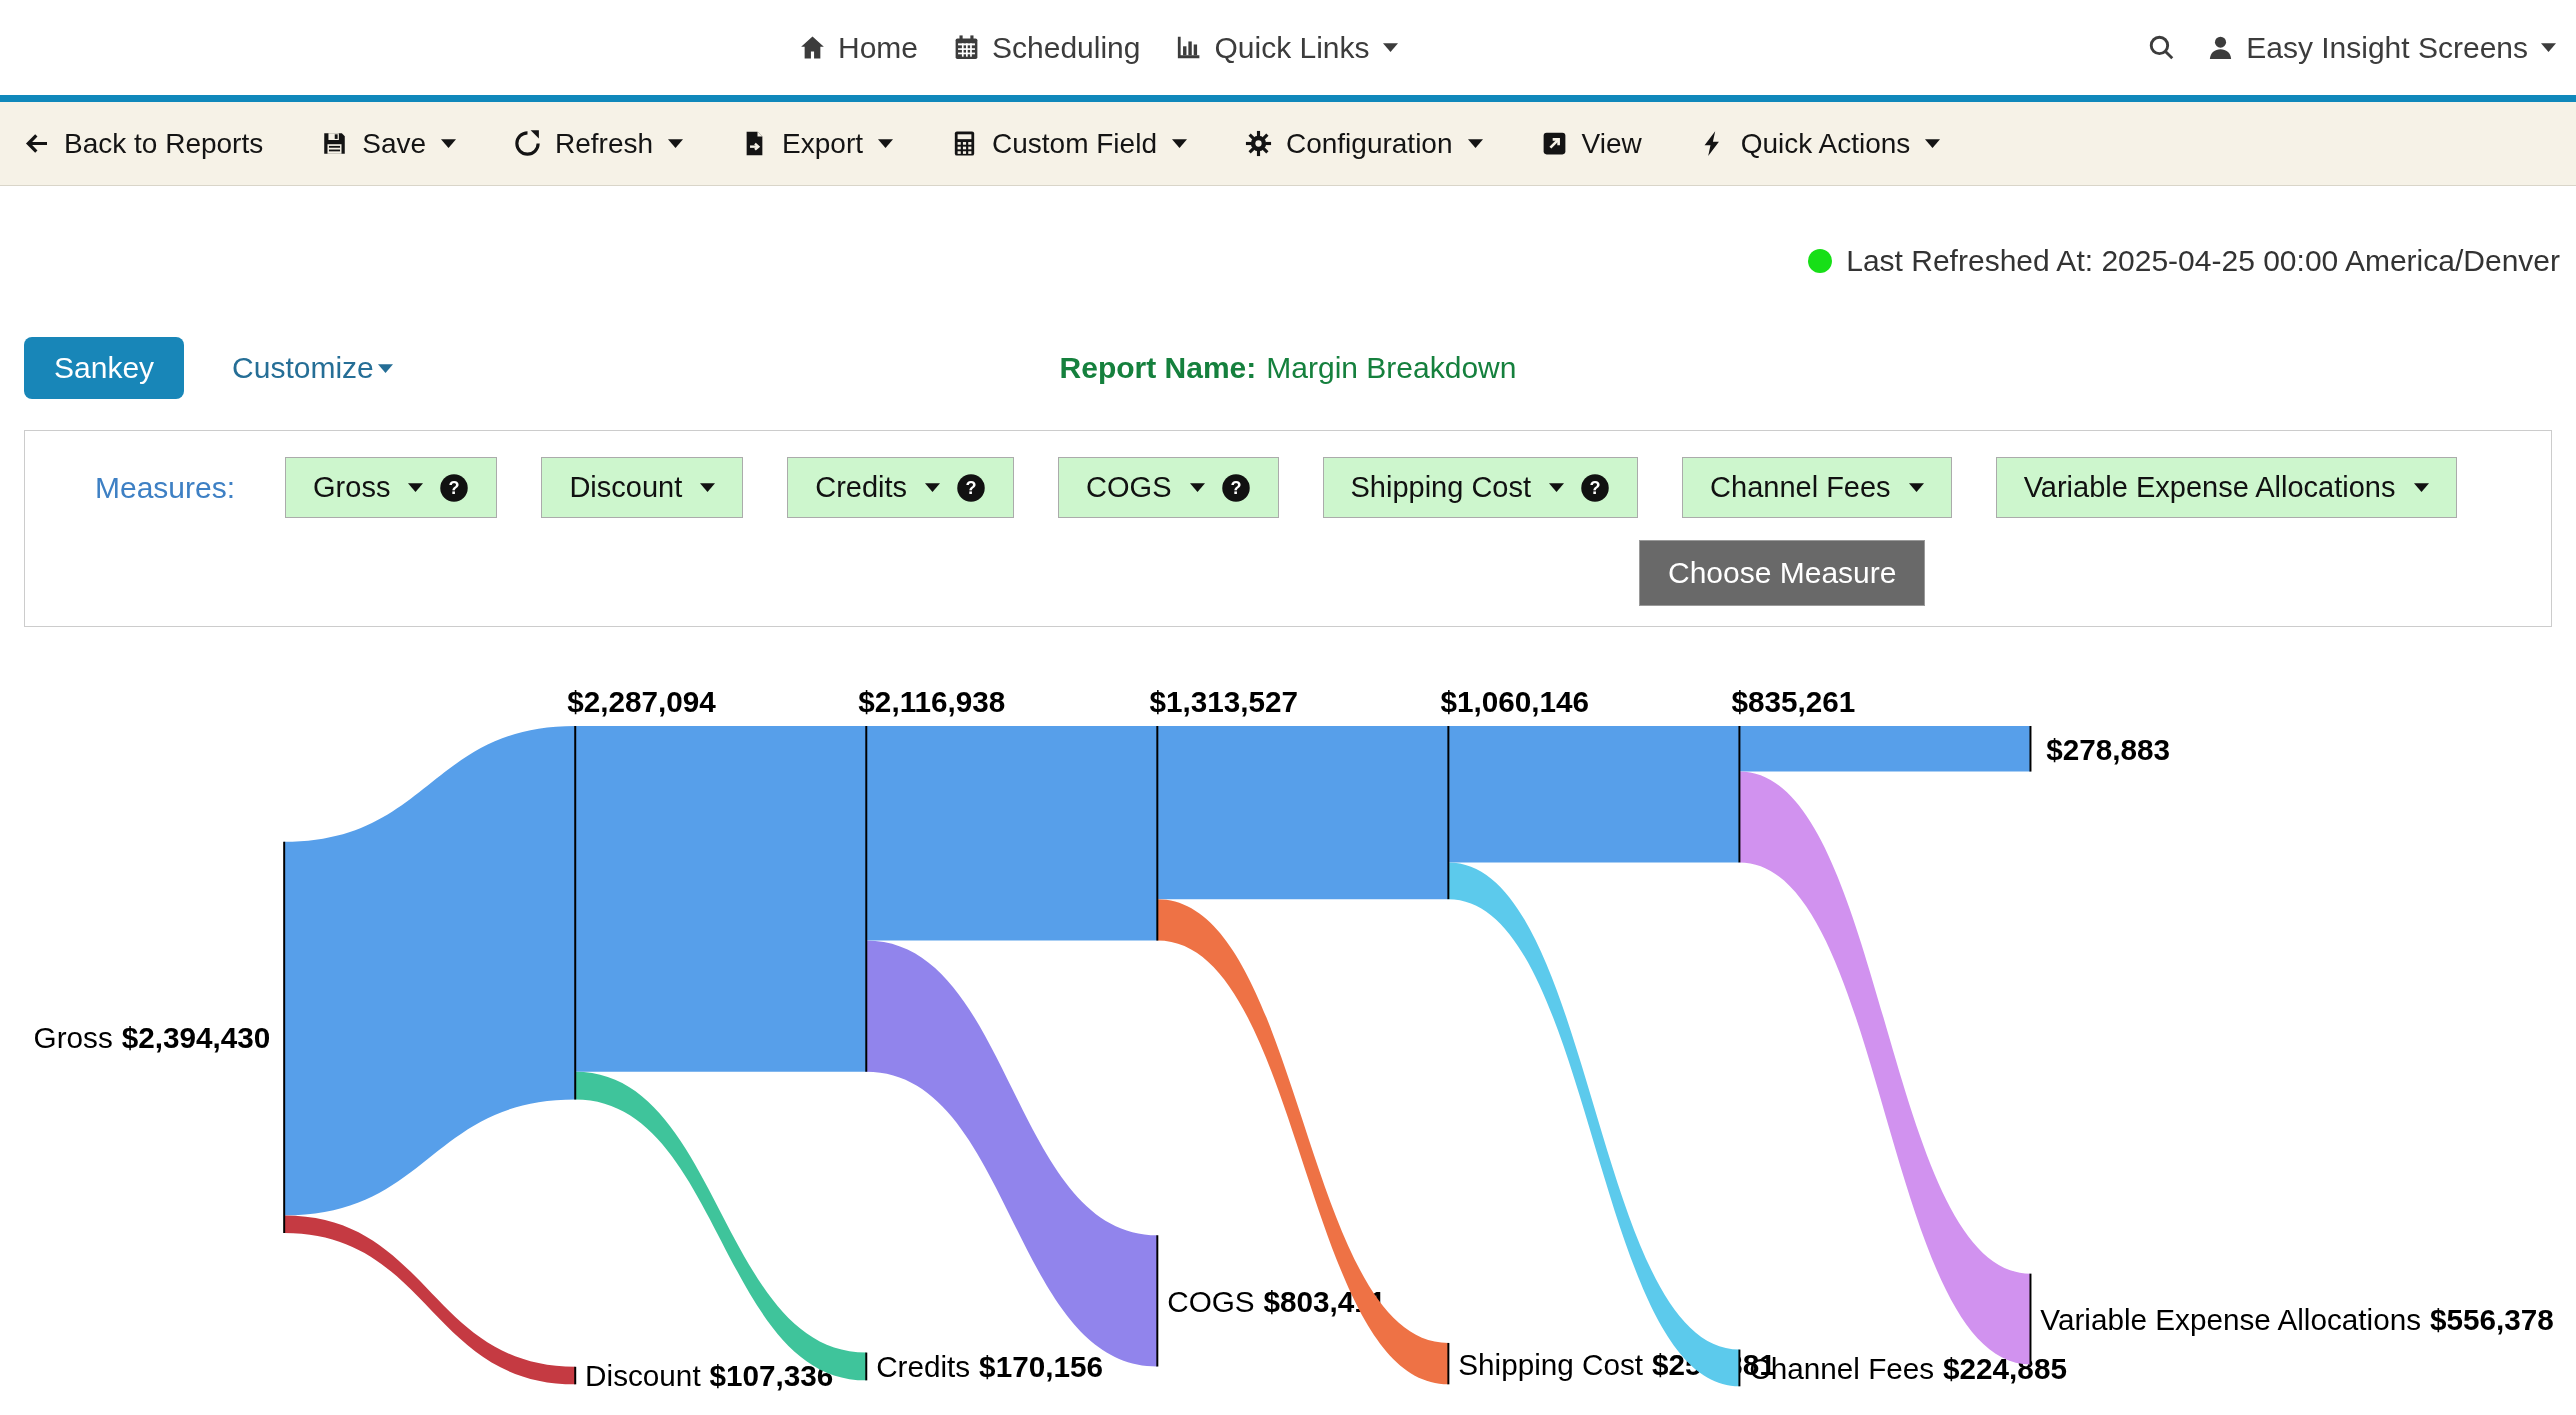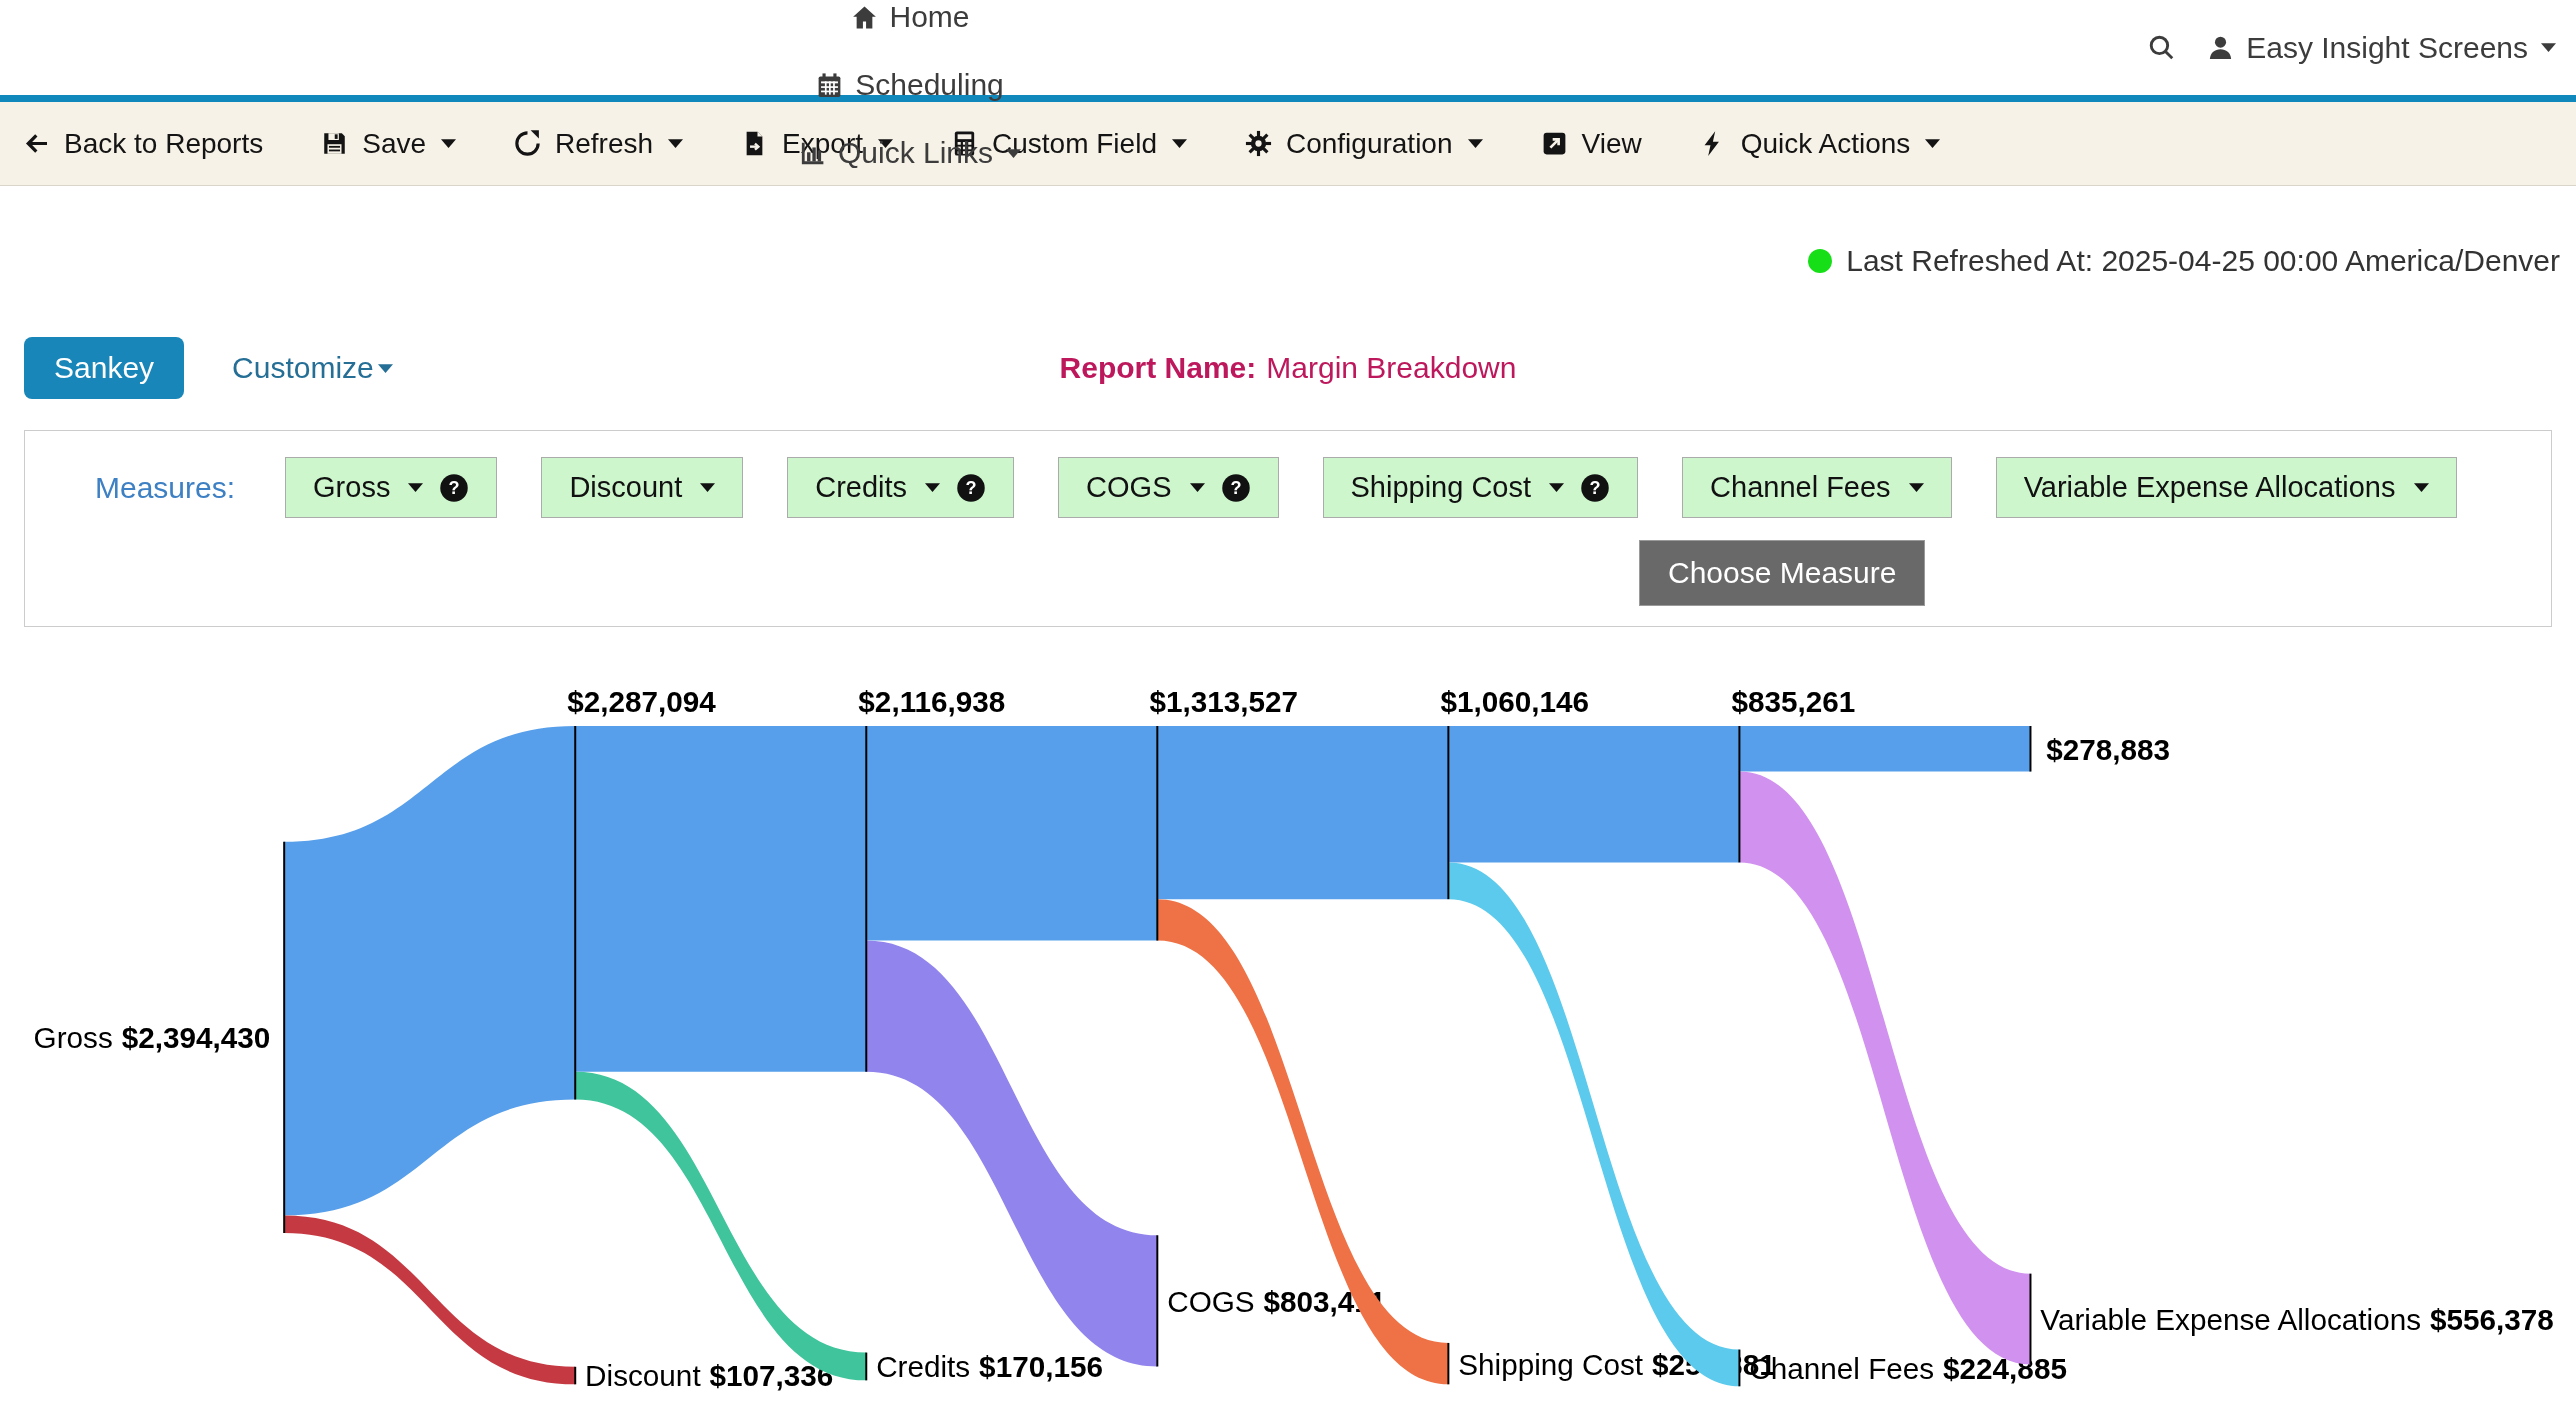--- a/index.html
+++ b/index.html
@@ -1,37 +1,37 @@
 <!DOCTYPE html>
 <html><head>
 <meta charset="utf-8">
 <style>
   html,body{margin:0;padding:0;background:#fff;}
   body{width:2576px;height:1416px;overflow:hidden;font-family:"Liberation Sans","DejaVu Sans",sans-serif;color:#2e2e2e;position:relative;}
 
   
   .topnav{position:relative;height:95px;background:#fff;border-bottom:7px solid #1088bb;}
-  .nav-center{position:absolute;left:798px;top:0;height:95px;display:flex;align-items:center;gap:34px;flex-direction:column;}
+  .nav-center{position:absolute;left:798px;top:0;height:95px;display:flex;align-items:center;gap:34px;}
   .nav-right{position:absolute;right:20px;top:0;height:95px;display:flex;align-items:center;gap:30px;}
   .nav-item{display:flex;align-items:center;gap:11px;font-size:30px;color:#3c3c3c;cursor:pointer;white-space:nowrap;}
   svg.ic{width:29px;height:29px;flex:0 0 auto;}
   svg.crt{width:15px;height:9px;margin-left:2px;flex:0 0 auto;}
 
   
   .toolbar{height:83px;background:#f6f2e7;border-bottom:1px solid #d9d5c9;display:flex;align-items:center;gap:57px;padding-left:22px;font-size:28px;color:#141414;}
   .tb-item{display:flex;align-items:center;gap:13px;cursor:pointer;white-space:nowrap;}
 
   
   .row1{margin-top:44px;height:62px;position:relative;display:flex;align-items:center;}
   .row2{margin-top:45px;height:62px;position:relative;display:flex;align-items:center;}
   .btn-blue{background:#1886b8;color:#fff;border:none;border-radius:8px;height:62px;font-size:30px;display:inline-flex;align-items:center;gap:14px;padding:0 30px;margin-left:24px;font-family:inherit;cursor:pointer;}
   .last-refreshed{position:absolute;right:16px;top:50%;transform:translateY(-50%);display:flex;align-items:center;gap:14px;font-size:30px;color:#333;}
   .dot{width:24px;height:24px;border-radius:50%;background:#17df17;}
   .customize{color:#256e96;font-size:30px;margin-left:48px;display:inline-flex;align-items:center;gap:2px;cursor:pointer;}
-  .report-name{position:absolute;left:50%;top:50%;transform:translate(-50%,-50%);font-size:30px;color:#be185d;white-space:nowrap;}
+  .report-name{position:absolute;left:50%;top:50%;transform:translate(-50%,-50%);font-size:30px;color:#15803d;white-space:nowrap;}
   .report-name b{margin-right:10px;}
 
   
   .panel{margin:31px 24px 0 24px;border:1px solid #ccc;height:195px;position:relative;background:#fff;}
   .m-row{display:flex;align-items:center;margin-top:26px;}
   .m-label{color:#3e80c4;font-size:30px;margin-left:70px;margin-right:50px;white-space:nowrap;}
   .m-btn{background:#cdf6cd;border:1px solid #ababab;height:61px;font-size:29px;color:#111;display:inline-flex;align-items:center;gap:16px;padding:0 27px;margin-right:44px;font-family:inherit;cursor:pointer;white-space:nowrap;}
   .m-btn svg.help{width:30px;height:30px;}
   .choose{position:absolute;left:1614px;top:109px;background:#696969;border:1px solid #9a9a9a;color:#fff;font-size:30px;height:66px;padding:0 28px;font-family:inherit;cursor:pointer;}
 

